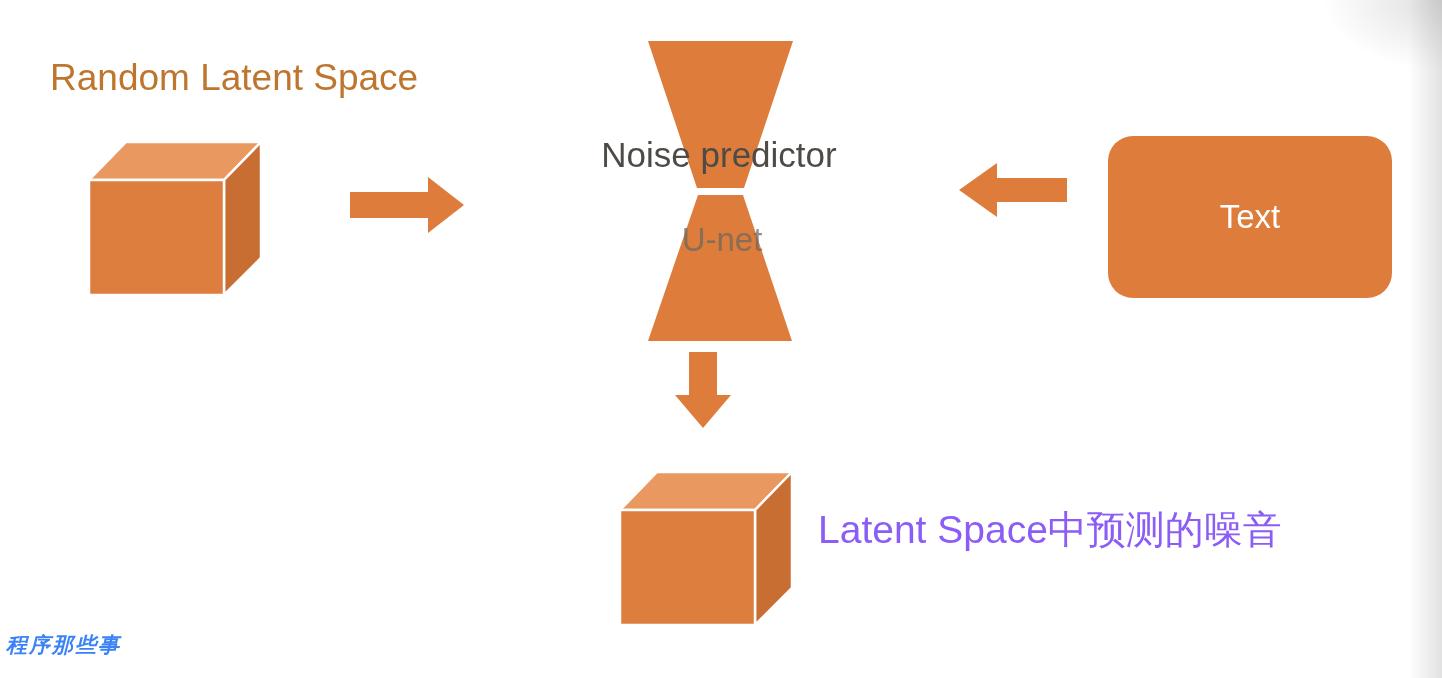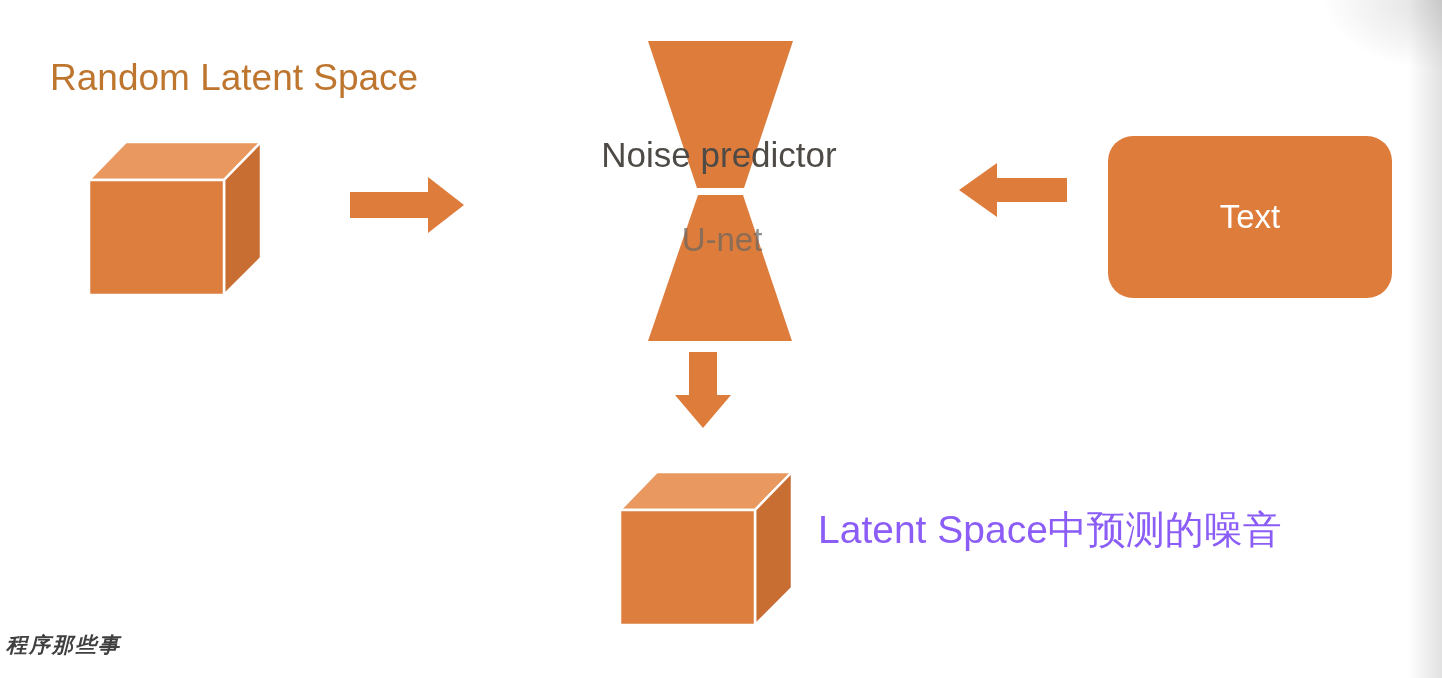--- a/index.html
+++ b/index.html
@@ -52,21 +52,21 @@
     white-space: nowrap;
   }
 
   .watermark {
     position: absolute;
     left: 6px; top: 631px;
     font-size: 21px;
     font-family: "DejaVu Serif", serif;
     font-style: italic;
     font-weight: bold;
-    color: #404040;
+    color: #3b82f6;
     letter-spacing: 2px;
     white-space: nowrap;
   }
 
   
   .text-prompt-box {
     position: absolute;
     left: 1108px; top: 120px;
     width: 284px; height: 162px;
     background: #DE7C3B;

